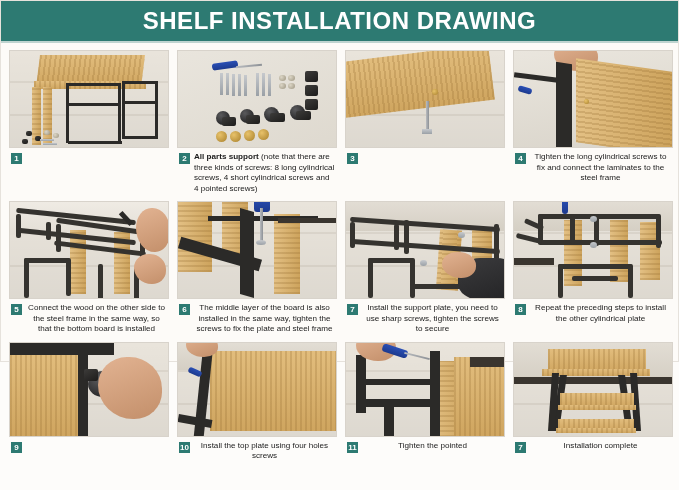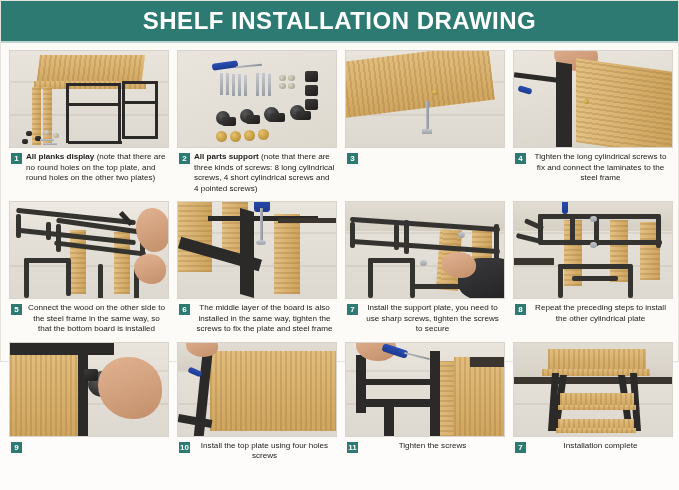--- a/index.html
+++ b/index.html
@@ -113,21 +113,20 @@
           <div class="capblk" style="left:16px;top:80px;width:6px;height:5px;"></div>
           <div class="capblk" style="left:25px;top:85px;width:6px;height:5px;"></div>
           <div class="capblk" style="left:12px;top:88px;width:6px;height:5px;"></div>
           <div class="nut" style="left:34px;top:79px;width:6px;height:5px;"></div>
           <div class="nut" style="left:43px;top:82px;width:6px;height:5px;"></div>
           <div class="screwpin" style="left:30px;top:88px;width:14px;height:2px;"></div>
           <div class="screwpin" style="left:33px;top:92px;width:14px;height:2px;"></div>
         </div>
         <div class="caption">
           <span class="badge">1</span>
-          <span class="cap-text cap-left"><b class="cap-bold">All planks display</b> <span>(note that there are no round holes on the top plate, and round holes on the other two plates)</span></span>
         </div>
       </div>
 
       <div class="cell">
         <div class="photo">
           <div style="position:absolute;inset:0;background:linear-gradient(160deg,#e9e5dd,#ded9cf);"></div>
           <div class="screwdriver" style="left:34px;top:11px;width:26px;height:7px;transform:rotate(-8deg);"></div>
           <div class="shaft" style="left:58px;top:14px;width:26px;height:2px;transform:rotate(-6deg);"></div>
           <div class="screwpin" style="left:42px;top:22px;width:3px;height:22px;"></div>
           <div class="screwpin" style="left:48px;top:22px;width:3px;height:22px;"></div>
@@ -345,21 +344,21 @@
           <div class="steel" style="left:84px;top:8px;width:10px;height:86px;"></div>
           <div class="steel" style="left:16px;top:36px;width:78px;height:6px;"></div>
           <div class="steel" style="left:38px;top:60px;width:10px;height:34px;"></div>
           <div class="hand" style="left:10px;top:-10px;width:40px;height:28px;"></div>
           <div class="screwdriver" style="left:36px;top:4px;width:26px;height:8px;transform:rotate(18deg);"></div>
           <div class="shaft" style="left:58px;top:12px;width:26px;height:2px;transform:rotate(14deg);"></div>
           <div class="baseboard" style="top:14px;left:124px;right:0;height:10px;"></div>
         </div>
         <div class="caption">
           <span class="badge">11</span>
-          <span class="cap-text cap-center">Tighten the screws</span>
+          <span class="cap-text cap-center">Tighten the pointed</span>
         </div>
       </div>
 
       <div class="cell">
         <div class="photo">
           <div class="tilefloor"></div>
           <div class="wall-dk" style="height:40%;"></div>
           <div class="baseboard" style="top:34px;"></div>
           <div class="wood" style="left:34px;top:6px;width:98px;height:24px;"></div>
           <div class="wood" style="left:28px;top:26px;width:108px;height:7px;"></div>

